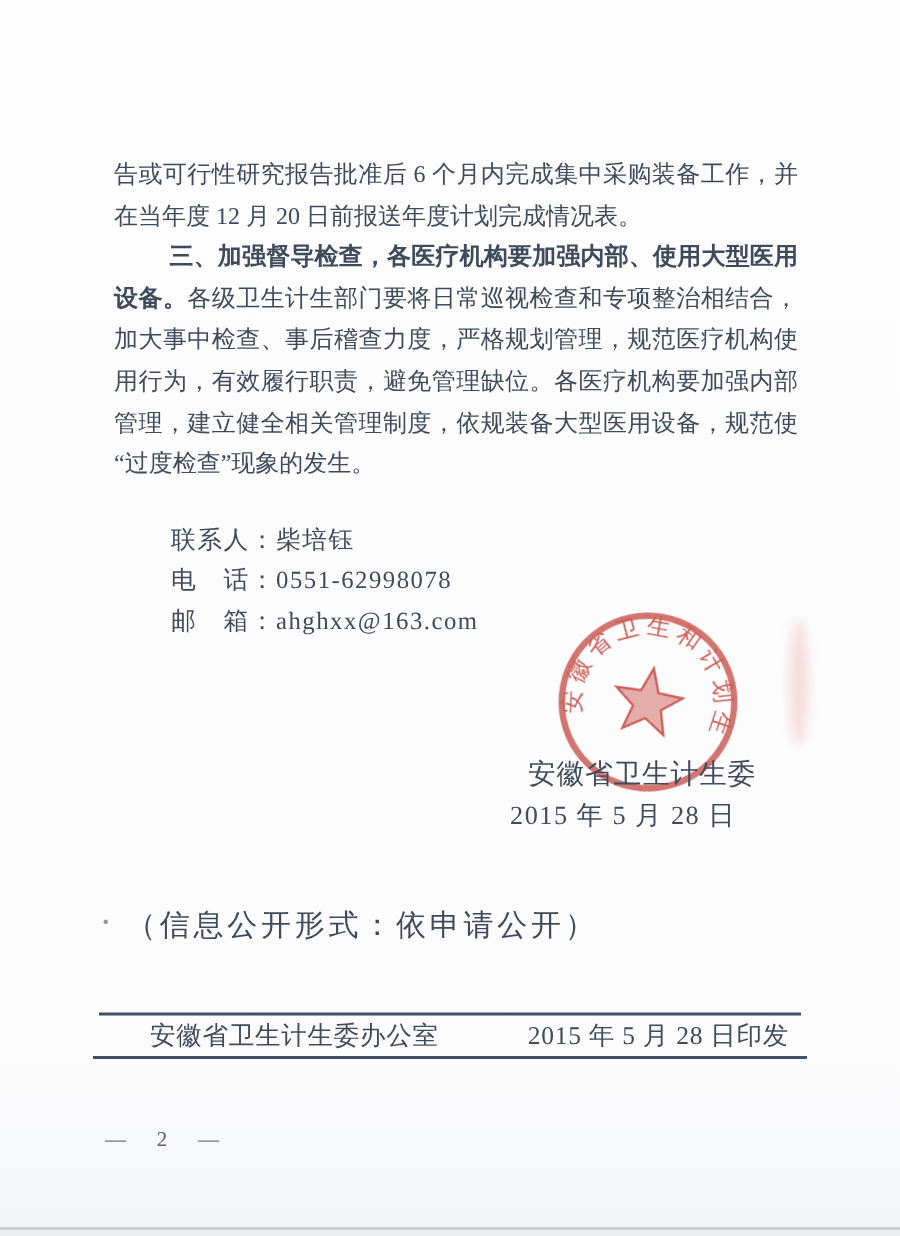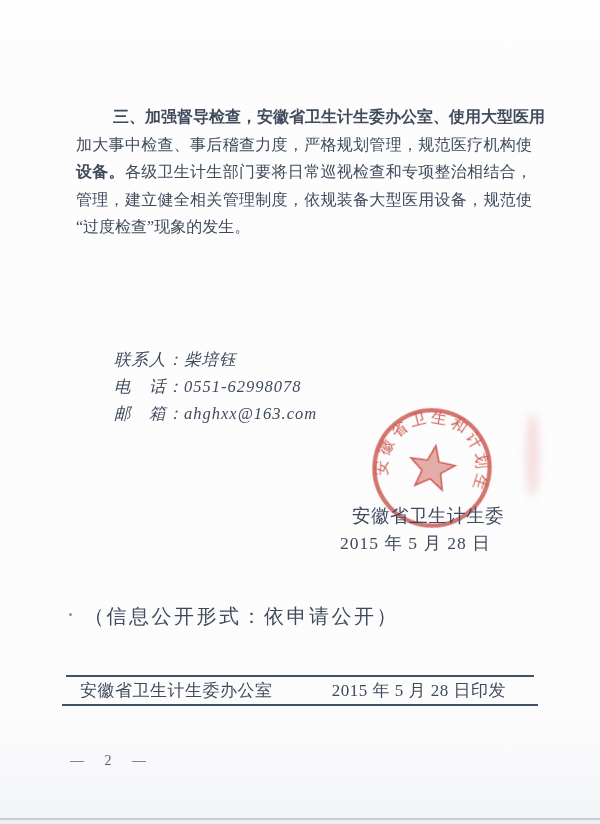--- a/index.html
+++ b/index.html
@@ -10,54 +10,57 @@
     color:#3f4b5c;
   }
   
   .body-text{position:absolute;left:76px;top:103px;width:456px;font-size:16px;}
   .line{height:27.6px;line-height:27.6px;text-align:justify;text-align-last:justify;white-space:nowrap;}
   .line.short{text-align-last:left;}
   .line.indent{padding-left:37px;}
   .bold{font-weight:700;}
   
   .contacts{position:absolute;left:114px;top:347px;font-size:16.5px;}
-  .contact-row{height:26.8px;line-height:26.8px;letter-spacing:1px;font-style:italic;}
+  .contact-row{height:26.8px;line-height:26.8px;letter-spacing:1px;}
   
   .seal{position:absolute;left:366px;top:402px;width:132px;height:132px;
         transform:rotate(10deg);opacity:.88;mix-blend-mode:multiply;filter:blur(.3px);}
   .seal-smudge{position:absolute;left:526px;top:412px;width:13px;height:86px;border-radius:50%;
         background:#e08a84;opacity:.28;filter:blur(4px);}
   
   .signature-org{position:absolute;left:352px;top:503px;font-size:18.5px;letter-spacing:.5px;text-align:right;}
   .signature-date{position:absolute;left:340px;top:531px;font-size:17.5px;letter-spacing:1px;}
   
   .info-note{position:absolute;left:84px;top:603px;font-size:20px;letter-spacing:2.5px;}
   .speck{position:absolute;left:69px;top:613px;width:3px;height:3px;border-radius:50%;background:#8a93a1;}
   
   .rule{position:absolute;height:2px;background:#42506a;}
   .rule-top{left:66px;top:675px;width:468px;}
   .rule-bottom{left:62px;top:704px;width:476px;}
-  .footer-row{position:absolute;left:52px;top:678px;width:468px;display:flex;justify-content:space-between;
+  .footer-row{position:absolute;left:72px;top:678px;width:468px;display:flex;justify-content:space-between;
         font-size:17px;line-height:26px;letter-spacing:.5px;gap:18px;}
   .footer-row .office{padding-left:28px;}
   .footer-row .issued{padding-right:14px;}
   
   .page-number{position:absolute;left:70px;top:753px;font-size:14px;color:#566070;letter-spacing:7px;word-spacing:3px;}
   
   .scan-edge{position:absolute;left:0;top:818px;width:600px;height:2px;background:#c9ced5;}
 </style>
 </head>
 <body>
 
 <div class="sheet">
 
   <div class="body-text">
-    <div class="line indent bold">三、加强督导检查，安徽省卫生计生委办公室、使用大型医用</div>
+    <div class="line">告或可行性研究报告批准后 6 个月内完成集中采购装备工作，并</div>
+    <div class="line short">在当年度 12 月 20 日前报送年度计划完成情况表。</div>
+    <div class="line indent bold">三、加强督导检查，各医疗机构要加强内部、使用大型医用</div>
+    <div class="line"><span class="bold">设备。</span><span>各级卫生计生部门要将日常巡视检查和专项整治相结合，</span></div>
     <div class="line">加大事中检查、事后稽查力度，严格规划管理，规范医疗机构使</div>
-    <div class="line"><span class="bold">设备。</span><span>各级卫生计生部门要将日常巡视检查和专项整治相结合，</span></div>
+    <div class="line">用行为，有效履行职责，避免管理缺位。各医疗机构要加强内部</div>
     <div class="line">管理，建立健全相关管理制度，依规装备大型医用设备，规范使</div>
     <div class="line short">“过度检查”现象的发生。</div>
   </div>
 
   <div class="contacts">
     <div class="contact-row"><span>联系人：</span><span>柴培钰</span></div>
     <div class="contact-row"><span>电　话：</span><span>0551-62998078</span></div>
     <div class="contact-row"><span>邮　箱：</span><span>ahghxx@163.com</span></div>
   </div>
 

